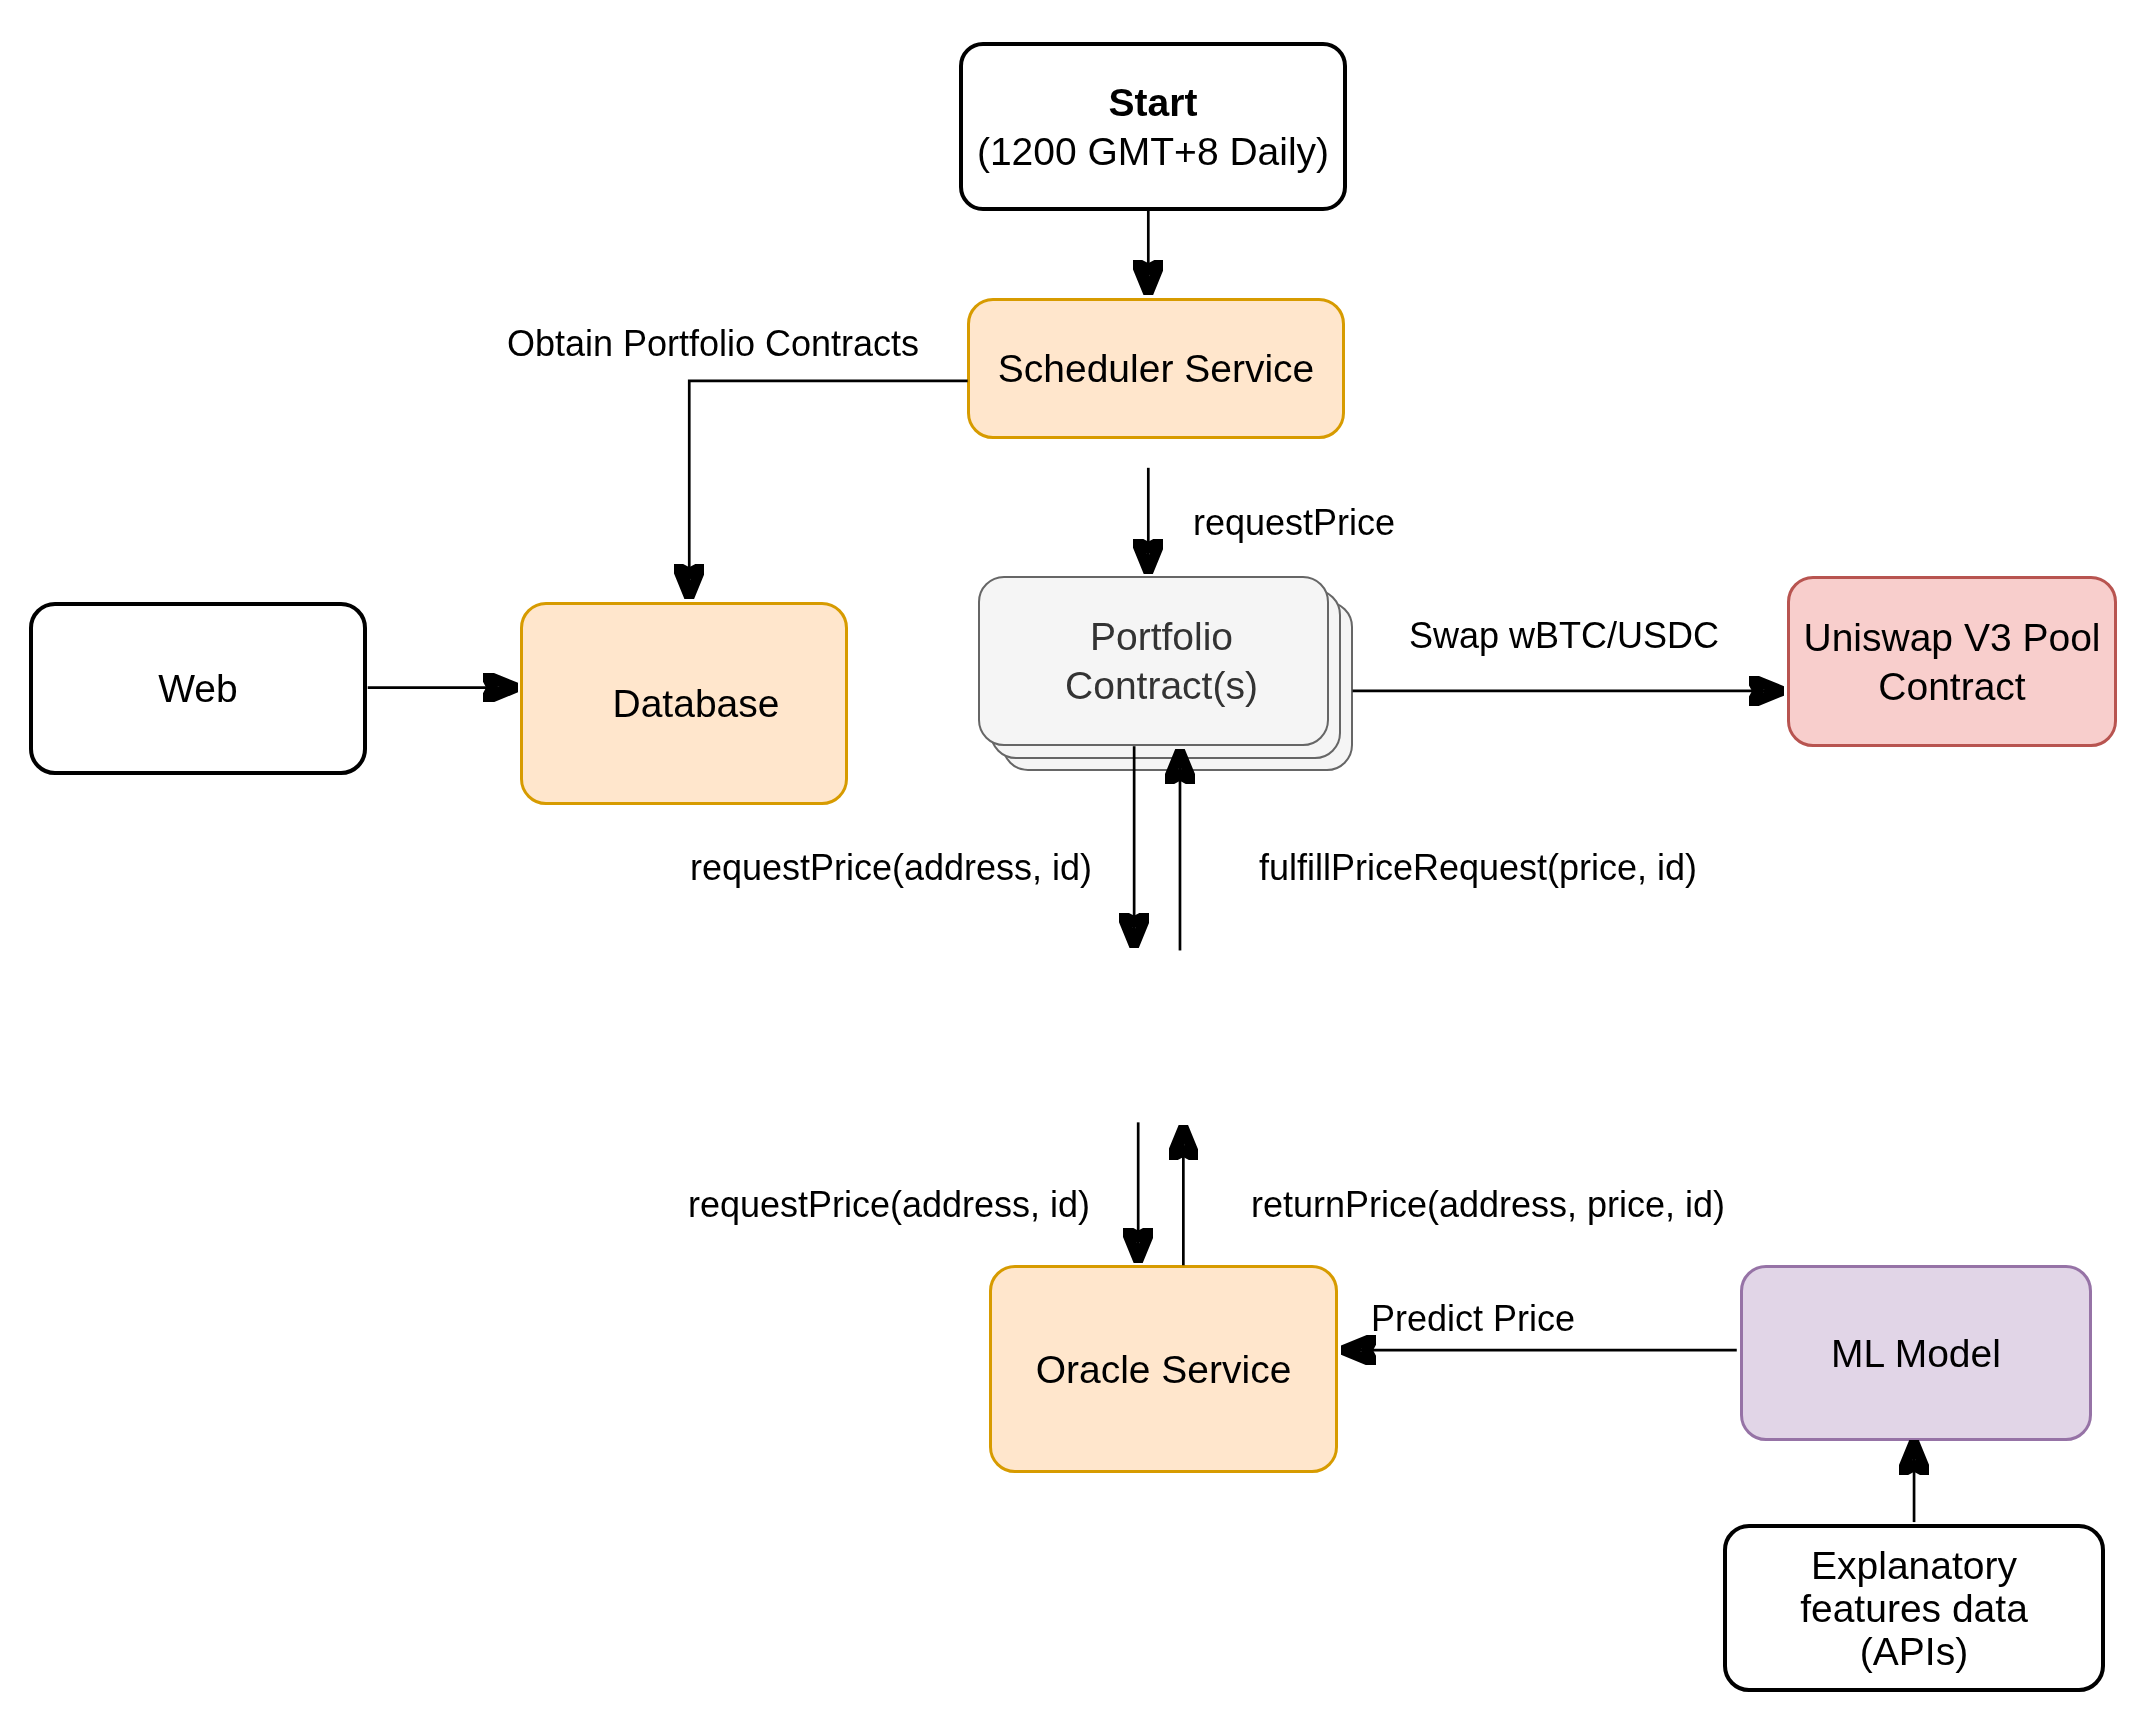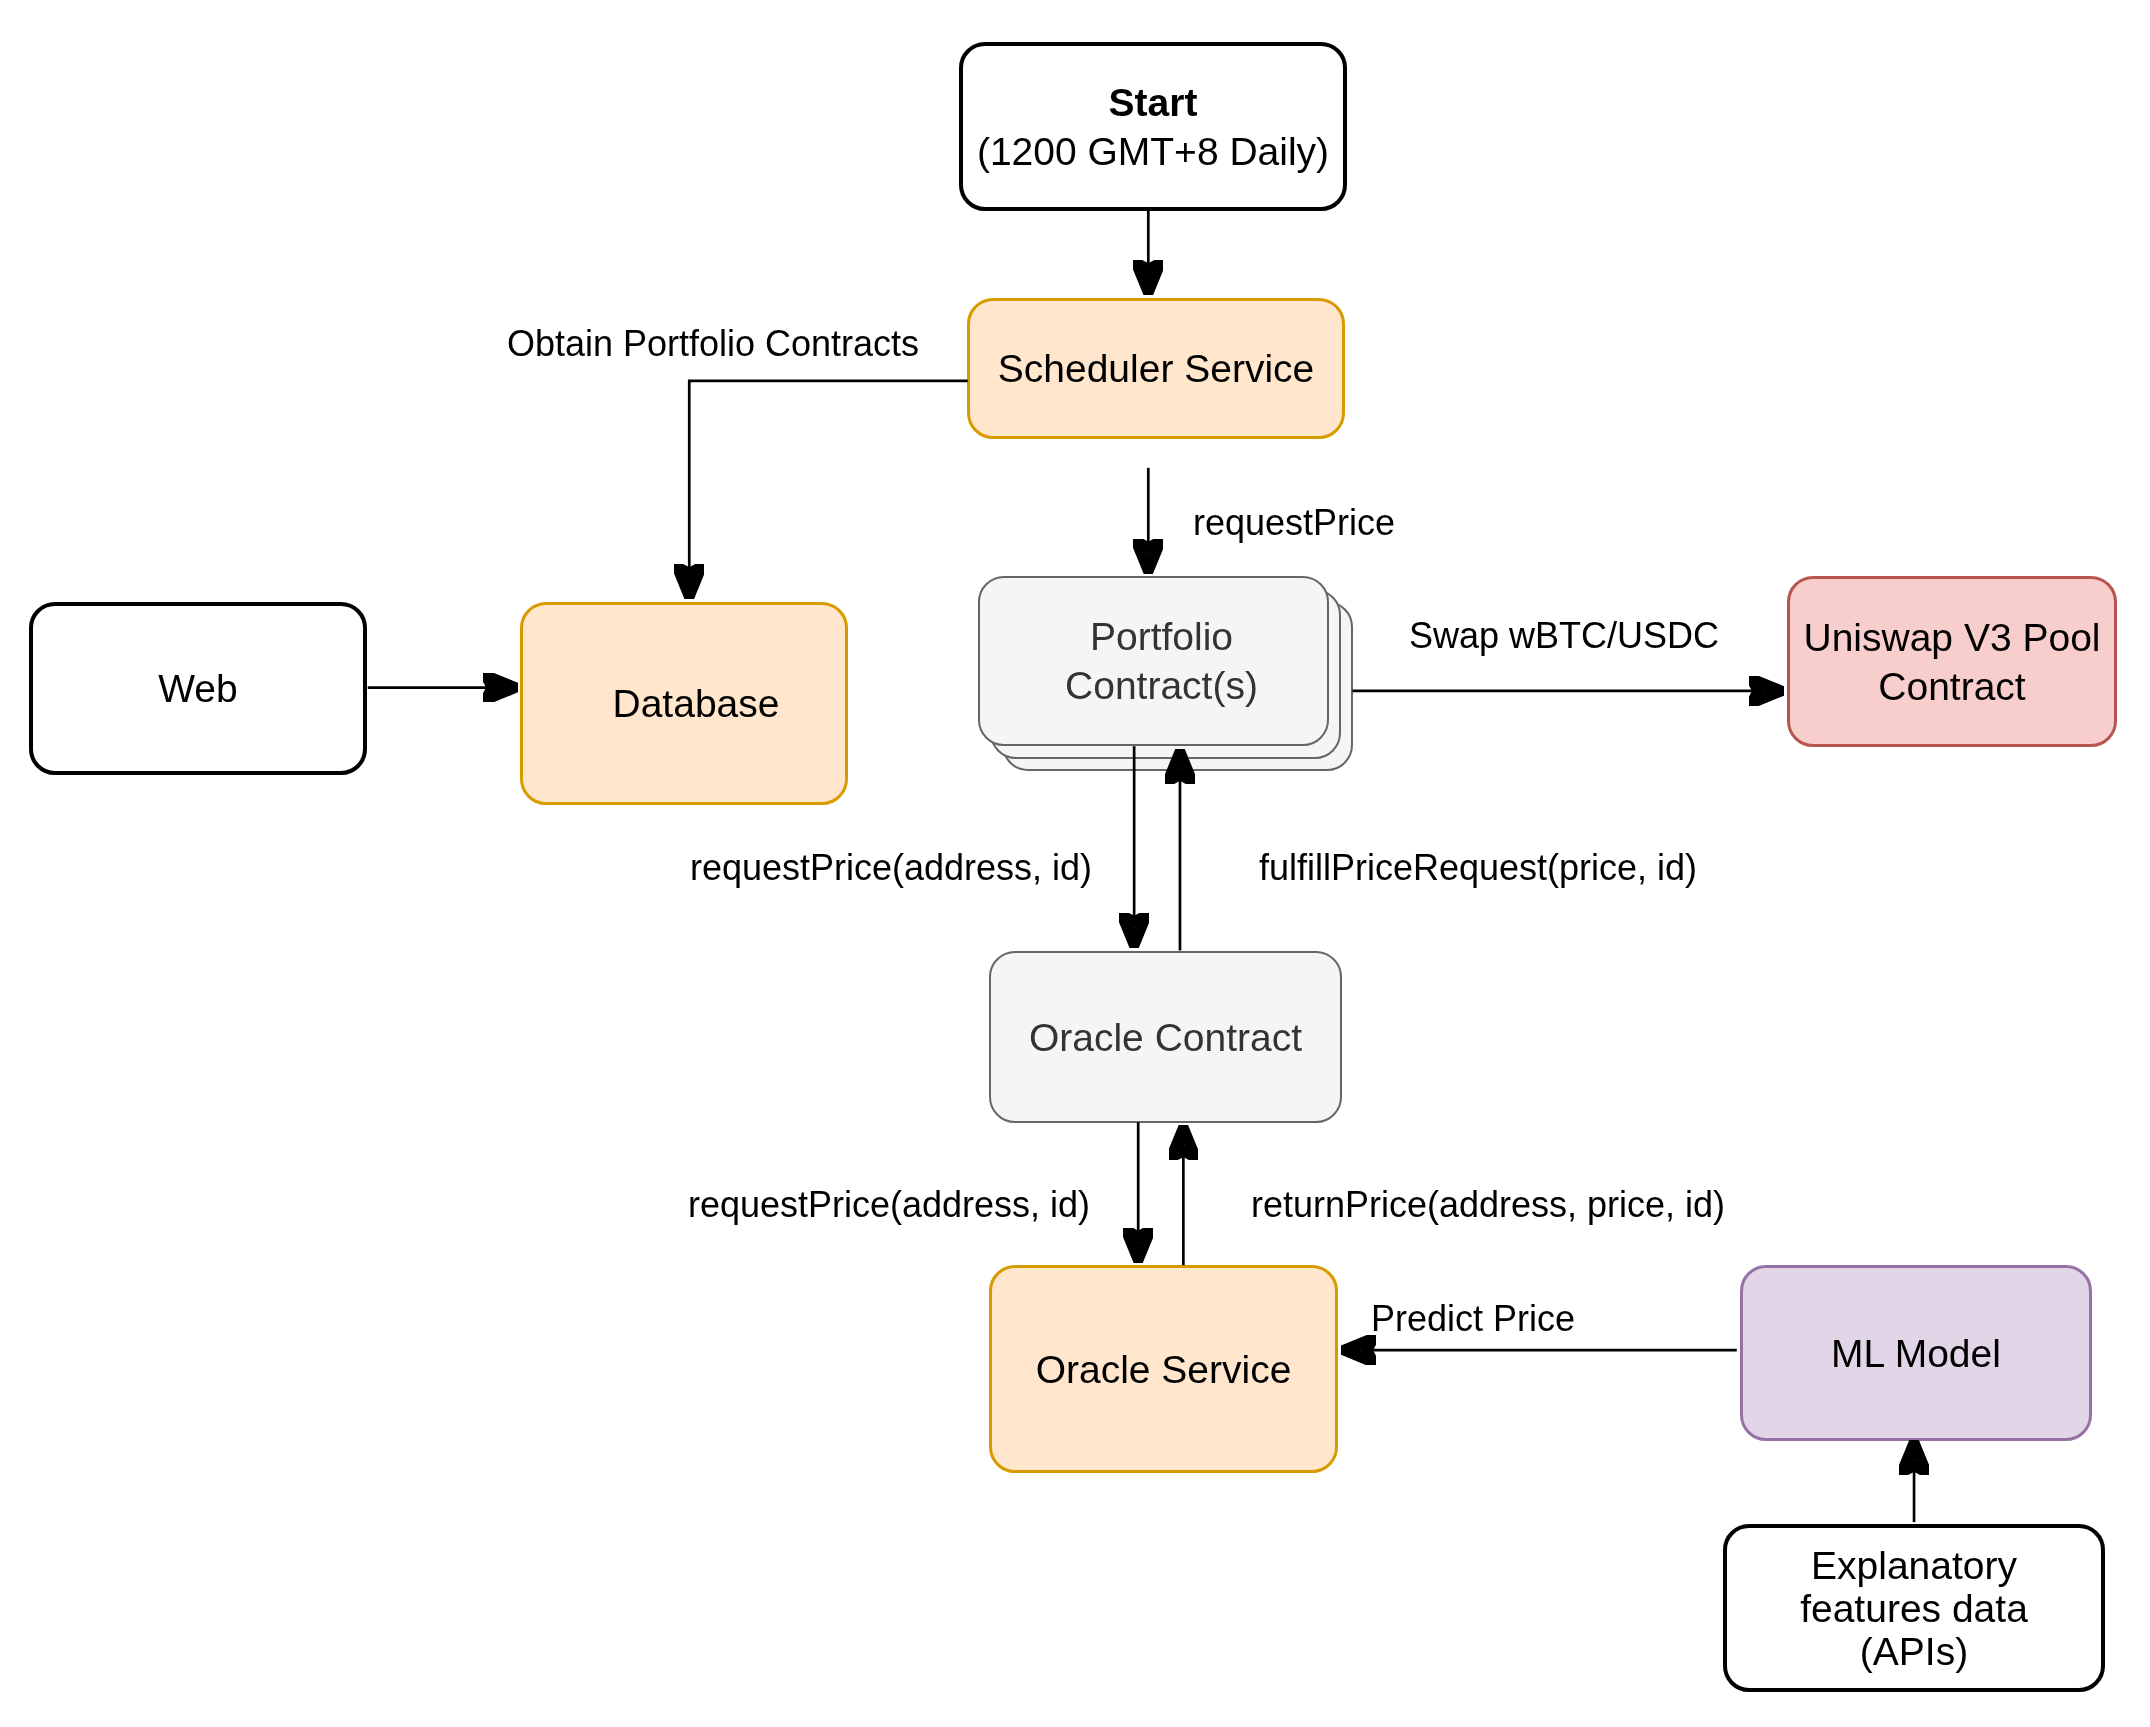--- a/index.html
+++ b/index.html
@@ -52,21 +52,21 @@
     stroke: var(--arrow);
     stroke-width: 4;
     fill: none;
   }
 </style>
 </head>
 <body>
 
 <div class="stage">
 
-  <div class="node plain" style="left:959px; top:42px; width:388px; height:169px;">
+  <div class="node plain" style="left:959px; top:42px; width:388px; height:169px;border-radius:24px;">
     <span class="title">Start</span>
     <span>(1200 GMT+8 Daily)</span>
   </div>
 
   <div class="node orange" style="left:967px; top:298px; width:378px; height:141px;">
     <span>Scheduler Service</span>
   </div>
 
   <div class="node orange" style="left:520px; top:602px; width:328px; height:203px;padding-left:24px;">
     <span>Database</span>
@@ -81,23 +81,20 @@
   <div class="node gray" style="left:978px; top:576px; width:351px; height:170px;padding-left:16px;">
     <span>Portfolio
 Contract(s)</span>
   </div>
 
   <div class="node red" style="left:1787px; top:576px; width:330px; height:171px;">
     <span>Uniswap V3 Pool
 Contract</span>
   </div>
 
-  <div class="node gray" style="left:989px; top:951px; width:353px; height:172px;">
-    <span>Oracle Contract</span>
-  </div>
 
   <div class="node orange" style="left:989px; top:1265px; width:349px; height:208px;">
     <span>Oracle Service</span>
   </div>
 
   <div class="node purple" style="left:1740px; top:1265px; width:352px; height:176px;">
     <span>ML Model</span>
   </div>
 
   <div class="node plain" style="left:1723px; top:1524px; width:382px; height:168px; line-height:43px;">

